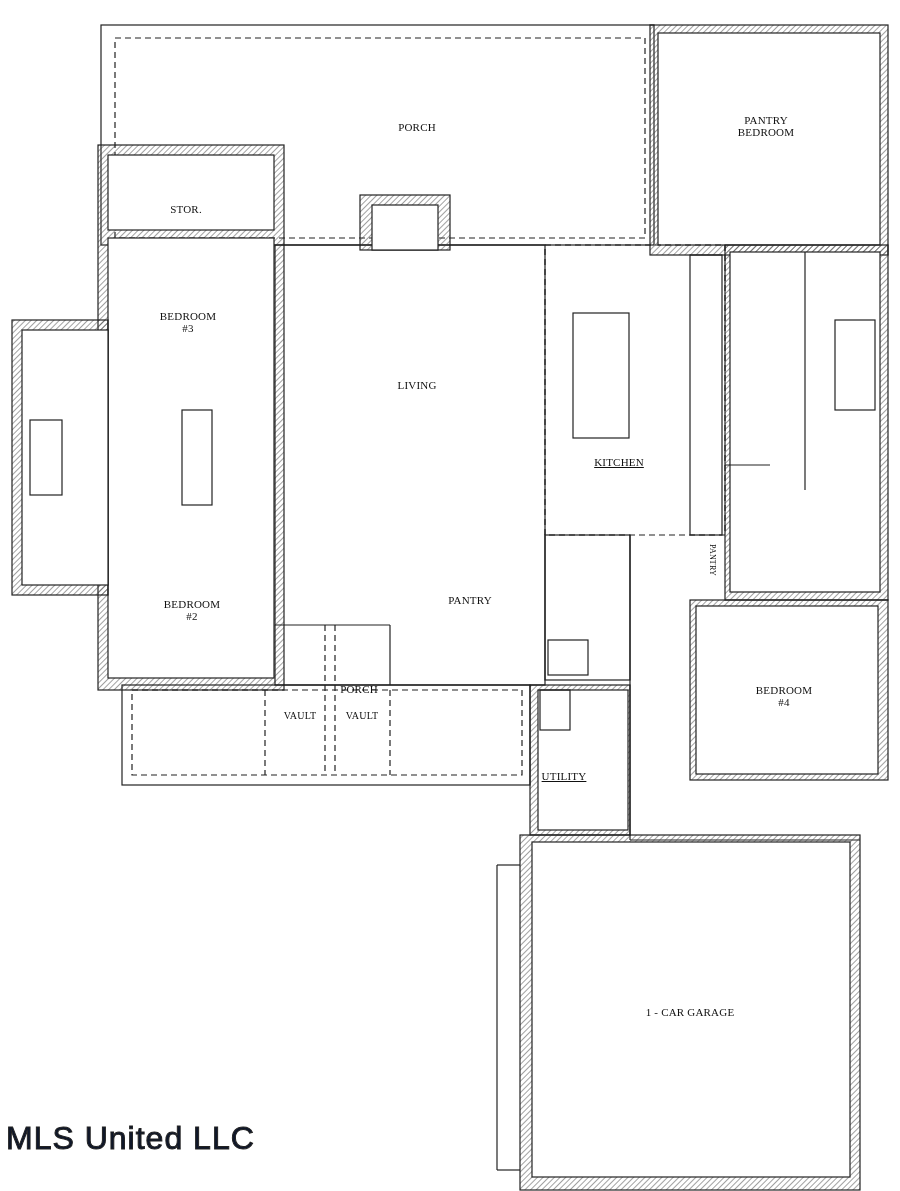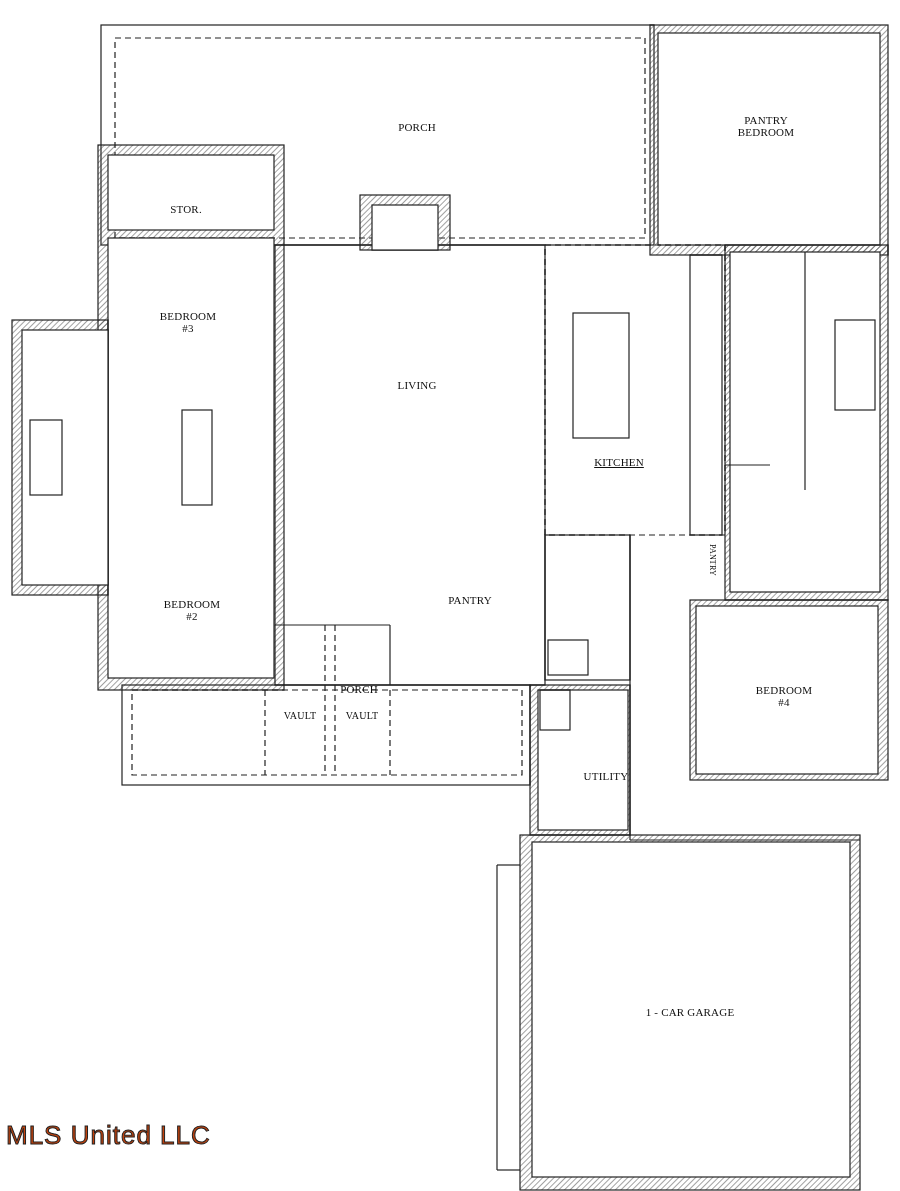--- a/index.html
+++ b/index.html
@@ -1,21 +1,21 @@
 <!DOCTYPE html>
 <html><head>
 <meta charset="utf-8">
 <style>
   html,body{margin:0;padding:0;background:#fff;}
   body{width:900px;height:1191px;position:relative;overflow:hidden;font-family:"Liberation Serif","DejaVu Serif",serif;}
   svg{position:absolute;left:0;top:0;}
   .lbl{position:absolute;font-size:11px;color:#111;text-align:center;line-height:12px;transform:translate(-50%,-50%);white-space:nowrap;letter-spacing:0.2px;}
   .small{font-size:10px;}
   .vert{writing-mode:vertical-rl;font-size:8px;}
-  .wm{position:absolute;left:6px;top:1120px;font-family:"Liberation Sans","DejaVu Sans",sans-serif;font-size:26px;font-weight:300;color:#c2410c;-webkit-text-stroke:1px #222;letter-spacing:1px;}
+  .wm{position:absolute;left:6px;top:1120px;font-family:"Liberation Sans","DejaVu Sans",sans-serif;font-size:32px;font-weight:300;color:#0f172a;-webkit-text-stroke:1px #222;letter-spacing:1px;}
 </style>
 </head>
 <body>
 
 <svg width="900" height="1191" viewBox="0 0 900 1191">
   <defs>
     <pattern id="hatch" patternUnits="userSpaceOnUse" width="4" height="4" patternTransform="rotate(45)">
       <line x1="0" y1="0" x2="0" y2="4" stroke="#444" stroke-width="1"></line>
     </pattern>
   </defs>
@@ -95,20 +95,20 @@
 <div class="lbl" style="left:619px;top:462px;text-decoration:underline;">KITCHEN</div>
 <div class="lbl vert" style="left:712px;top:560px;">PANTRY</div>
 <div class="lbl" style="left:192px;top:610px;">
   <div>BEDROOM</div>
   <div>#2</div>
 </div>
 <div class="lbl" style="left:470px;top:600px;">PANTRY</div>
 <div class="lbl" style="left:359px;top:689px;">PORCH</div>
 <div class="lbl small" style="left:300px;top:716px;">VAULT</div>
 <div class="lbl small" style="left:362px;top:716px;">VAULT</div>
-<div class="lbl" style="left:606px;top:776px;">UTILITY</div>
+<div class="lbl" style="left:564px;top:776px;text-decoration:underline;">UTILITY</div>
 <div class="lbl" style="left:784px;top:696px;">
   <div>BEDROOM</div>
   <div>#4</div>
 </div>
 <div class="lbl" style="left:690px;top:1012px;">1 -  CAR GARAGE</div>
 
 <div class="wm">MLS United LLC</div>
 
 </body></html>

